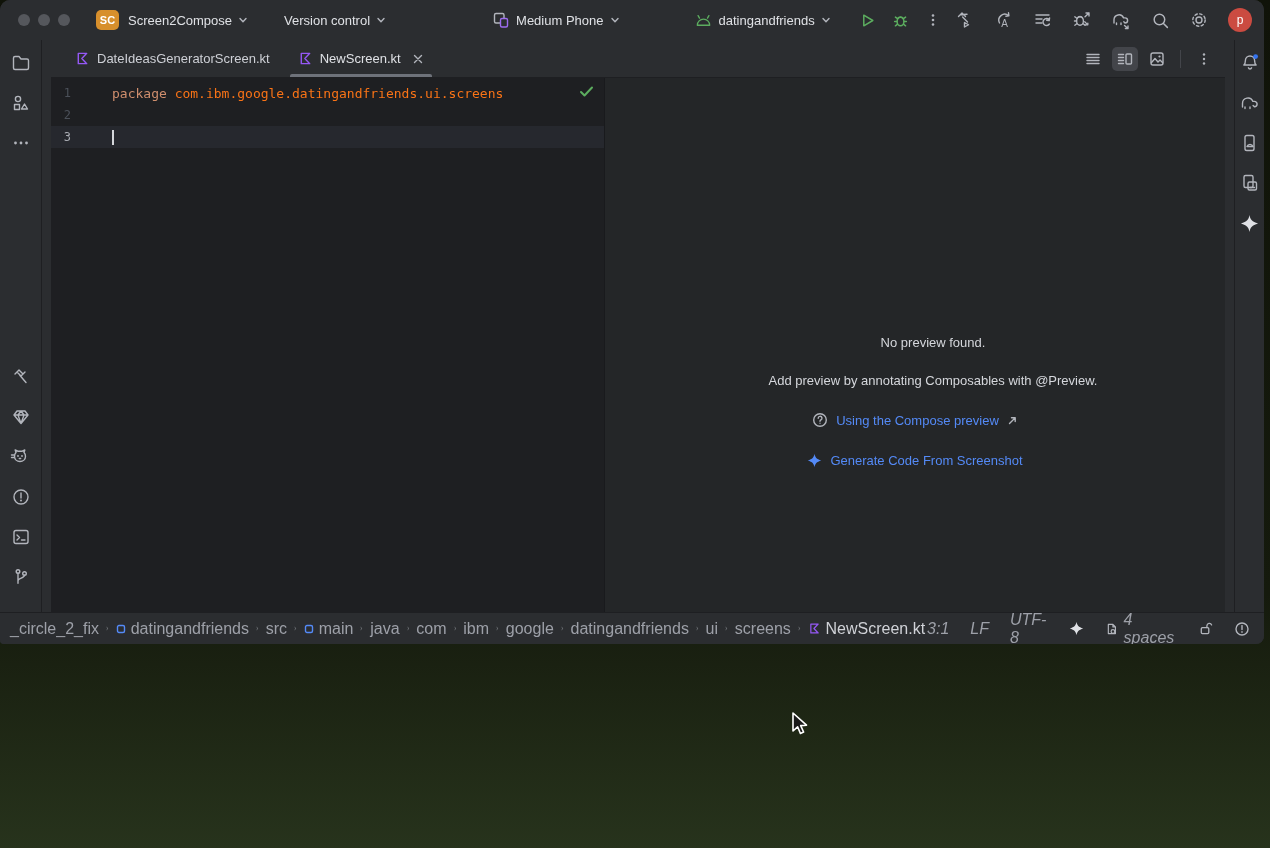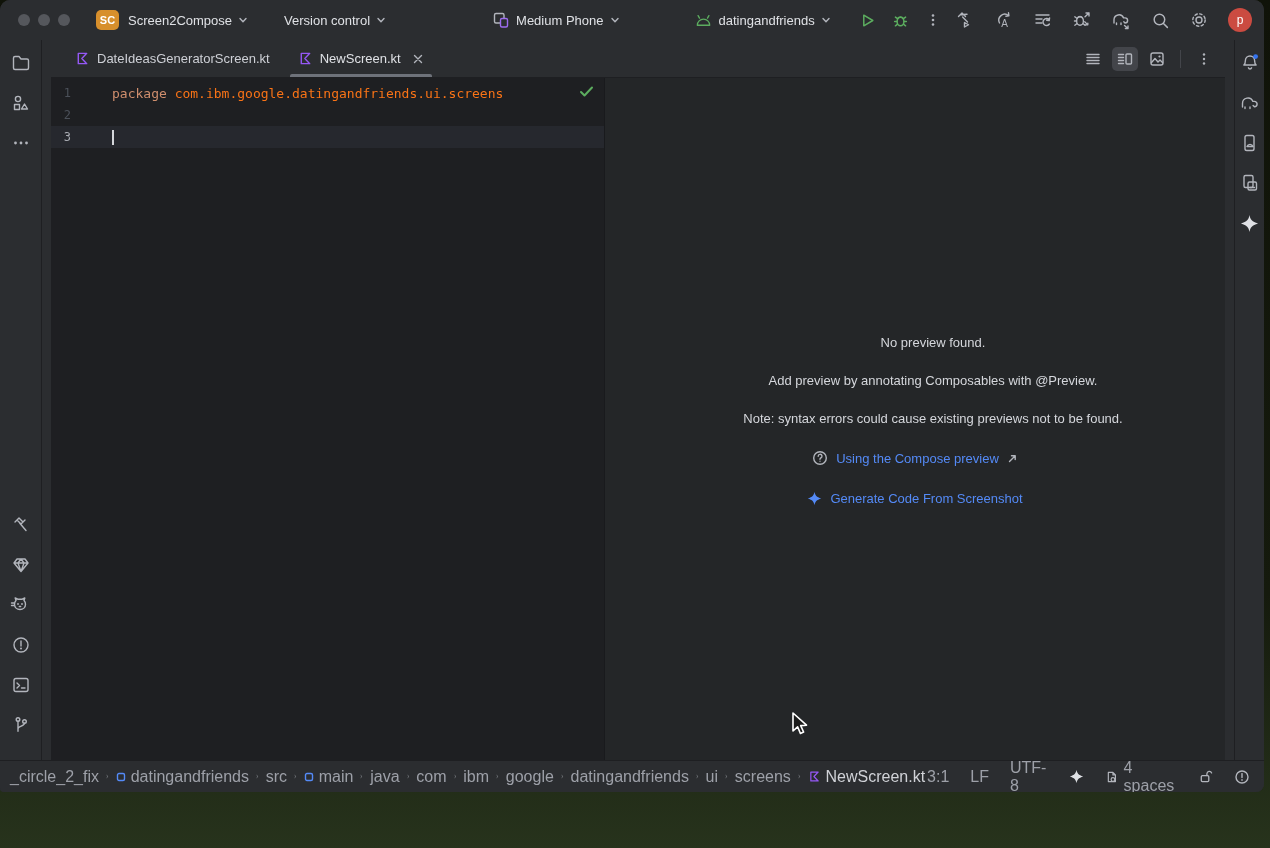--- a/index.html
+++ b/index.html
@@ -1,18 +1,18 @@
 <!DOCTYPE html>
 <html><head>
 <meta charset="utf-8">
 <style>
   *{margin:0;padding:0;box-sizing:border-box;}
   html,body{width:1270px;height:848px;overflow:hidden;background:#111409;font-family:"Liberation Sans",sans-serif;}
   .desktop{position:relative;width:1270px;height:848px;background:linear-gradient(180deg,#101309 0%,#151a0d 70%,#27331c 100%);}
-  .window{position:absolute;left:0;top:0;width:1264px;height:792px;background:#2b2d30;border-radius:10px 10px 8px 4px;overflow:hidden;display:flex;flex-direction:column;color:#dfe1e5;}
+  .window{position:absolute;left:0;top:0;width:1264px;height:644px;background:#2b2d30;border-radius:10px 10px 8px 4px;overflow:hidden;display:flex;flex-direction:column;color:#dfe1e5;}
   
   .titlebar{height:40px;flex:0 0 40px;display:flex;align-items:center;padding:0 12px 0 18px;background:#2b2d30;}
   .traffic{display:flex;gap:8px;margin-right:26px;}
   .traffic i{width:12px;height:12px;border-radius:50%;background:#55575c;display:block;}
   .badge{width:23px;height:20px;border-radius:5px;background:#d78f2c;color:#fff;font-size:11px;font-weight:bold;display:flex;align-items:center;justify-content:center;}
   .tb-item{display:flex;align-items:center;gap:6px;font-size:13px;color:#dfe1e5;cursor:default;}
   .chev{width:10px;height:10px;}
   .tb-text{white-space:nowrap;}
   .ic{fill:none;stroke:#b2b5bc;stroke-width:1.4;stroke-linecap:round;stroke-linejoin:round;}
   .ic-green{stroke:#5cad5f;}
@@ -55,21 +55,21 @@
   .preview{flex:1;background:#242628;display:flex;flex-direction:column;align-items:center;padding-top:258px;font-size:13px;color:#d5d7dc;}
   .preview p{margin-bottom:25px;line-height:13px;padding-left:36px;}
   .pv-link-row{display:flex;align-items:center;gap:8px;margin-bottom:25px;justify-content:space-between;}
   .link{color:#548af7;}
   
   .statusbar{height:32px;flex:0 0 32px;border-top:1px solid #1e1f22;display:flex;align-items:center;padding:0 14px 0 8px;font-size:16px;color:#9da0a8;background:#2b2d30;}
   .crumbs{display:flex;align-items:center;gap:3px;white-space:nowrap;min-width:0;}
   .crumb{display:flex;align-items:center;gap:5px;padding:0 2px;}
   .crumb-sep{display:flex;align-items:center;margin:0 2px;}
   .crumb.file{color:#d0d2d7;}
-  .sb-right{margin-left:auto;display:flex;align-items:center;gap:21px;}
+  .sb-right{margin-left:auto;display:flex;align-items:center;gap:21px;font-style:italic;}
   .sb-item{display:flex;align-items:center;gap:5px;}
   .cursor-ptr{position:absolute;left:789px;top:711px;pointer-events:none;}
 </style>
 </head>
 <body>
 
 <div class="desktop">
 <div class="window">
 
   <header class="titlebar">
@@ -322,21 +322,20 @@
           <span class="inspect">
             <svg width="15" height="13" viewBox="0 0 15 13">
                   <path d="M2 7 l3.5 3.5 L13 2.5" fill="none" stroke="#5cad5f" stroke-width="2" stroke-linecap="round" stroke-linejoin="round"></path>
                 </svg>
           </span>
         </div>
 
         <div class="preview">
           <p>No preview found.</p>
           <p>Add preview by annotating Composables with @Preview.</p>
-          <p>Note: syntax errors could cause existing previews not to be found.</p>
           <span class="pv-link-row">
             <svg width="16" height="16" viewBox="0 0 16 16">
               <circle class="ic" stroke="#8c9097" cx="8" cy="8" r="6.3"></circle>
               <path class="ic" stroke="#8c9097" d="M6.2 6.2 a1.9 1.9 0 1 1 2.6 1.8 c-0.6 0.25 -0.8 0.6 -0.8 1.2"></path>
               <circle cx="8" cy="11.3" r="0.8" fill="#8c9097"></circle>
             </svg>
             <a class="link">Using the Compose preview</a>
             <svg width="11" height="11" viewBox="0 0 11 11">
                   <path class="ic" stroke="#c6c8cd" d="M2.5 8.5 L8 3 M4.5 2.8 h3.7 v3.7"></path>
                 </svg>

